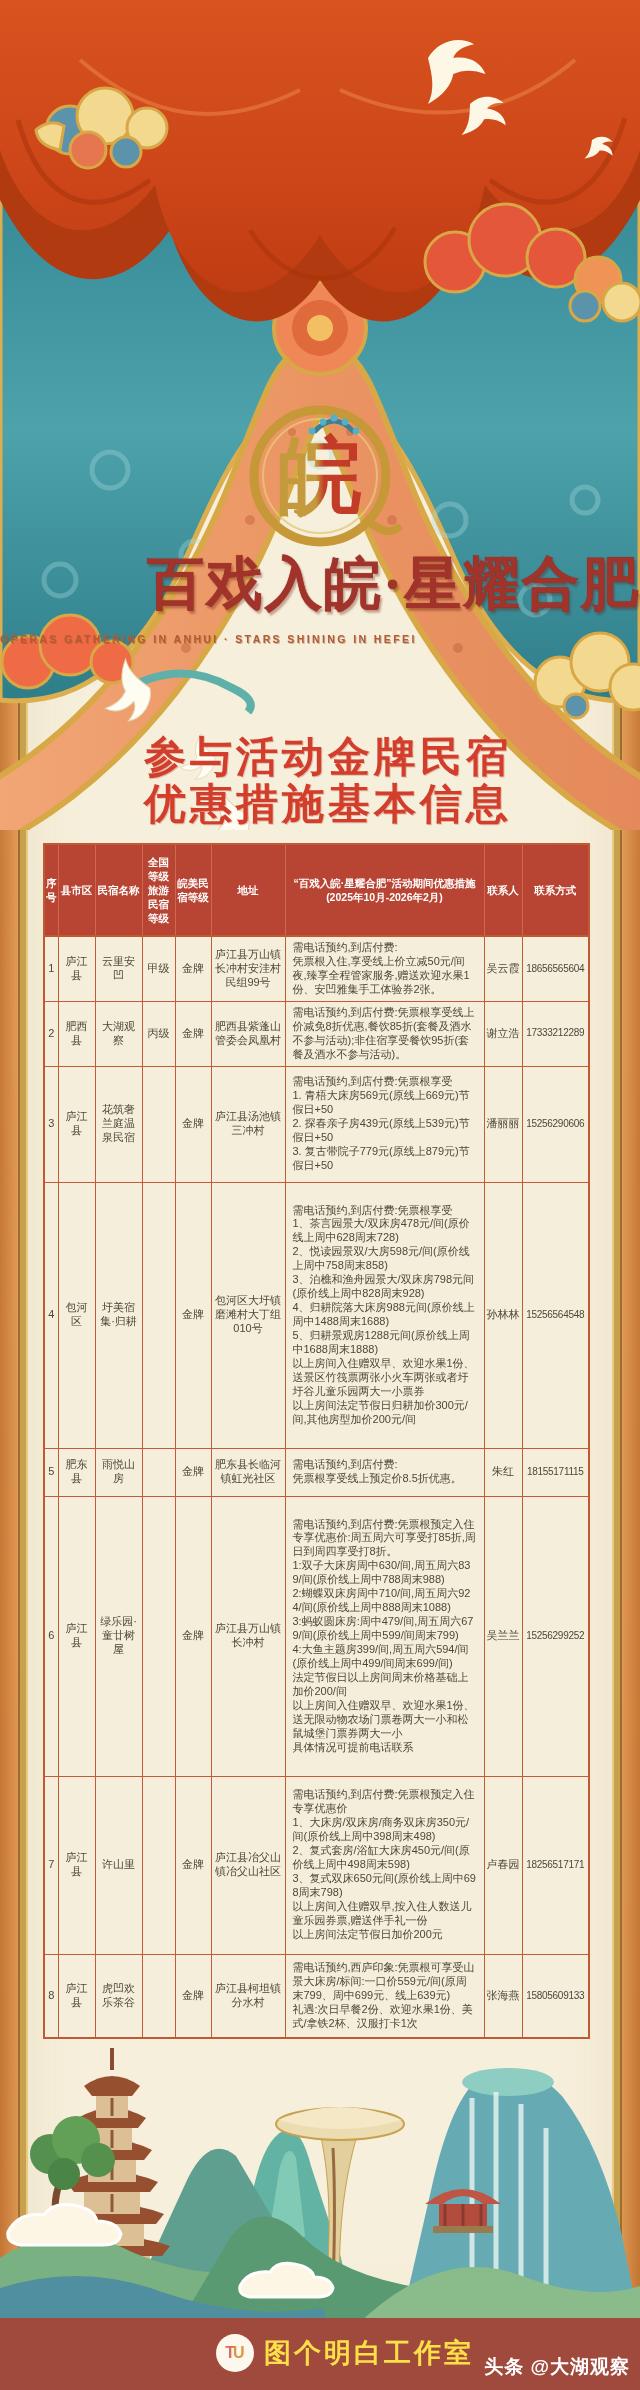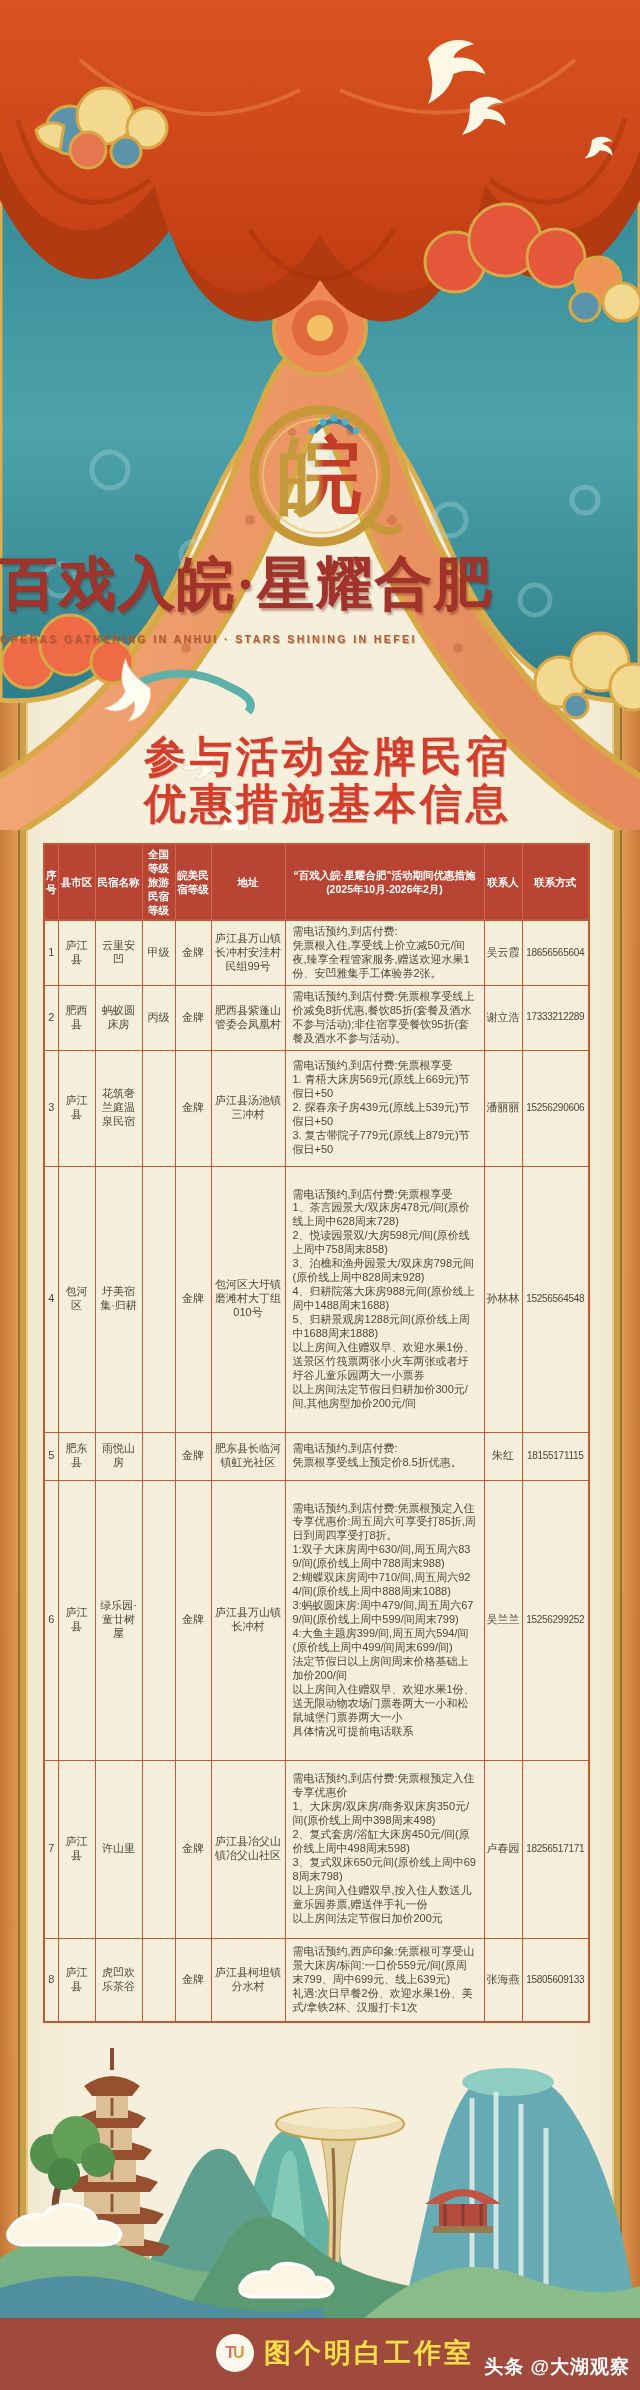--- a/index.html
+++ b/index.html
@@ -6,36 +6,36 @@
   .poster{position:relative;width:640px;height:2390px;overflow:hidden;
     font-family:"Liberation Sans",sans-serif;
     background:linear-gradient(180deg,#eda45a 0%,#e89a50 30%,#e5944a 70%,#e09048 100%);}
   .poster::before{content:"";position:absolute;inset:0;z-index:0;pointer-events:none;
     background:linear-gradient(90deg,rgba(146,72,18,.38),rgba(255,214,150,.28) 26px,rgba(0,0,0,0) 62px,rgba(0,0,0,0) 578px,rgba(255,214,150,.28) 614px,rgba(146,72,18,.38));}
   .frame{position:absolute;left:20px;right:20px;top:58px;bottom:66px;z-index:1;
     background:#f6efdb;border:6px solid #c9a14e;
     box-shadow:0 0 0 2px #96702c, inset 0 0 0 2px #e8cb82, inset 0 0 60px rgba(190,150,80,.15);}
   .curtain{position:absolute;top:0;left:0;z-index:2;}
   .emblem{position:absolute;top:388px;left:234px;z-index:3;}
-  .title{position:absolute;top:546px;left:0;width:100%;z-index:3;text-align:left;
+  .title{position:absolute;top:546px;left:0;width:100%;z-index:3;text-align:right;
     font-family:"Liberation Serif",serif;font-weight:bold;font-size:57px;color:#a1332a;
     letter-spacing:2px;text-shadow:2px 3px 2px rgba(112,30,18,.35),0 0 1px #7e241a;}
   .subtitle{position:absolute;top:633px;left:0;width:100%;z-index:3;text-align:left;
     font-size:10.5px;font-weight:bold;color:#b15c33;letter-spacing:2.4px;
     text-shadow:1px 1px 0 rgba(140,60,30,.35);}
   .heading{position:absolute;top:733px;left:0;width:100%;z-index:3;text-align:center;
     font-size:42px;line-height:47px;font-weight:bold;color:#d23e2b;letter-spacing:4px;
     text-shadow:1px 1px 0 rgba(160,40,20,.25);padding-left:8px;}
   .table-wrap{position:absolute;top:843px;left:43px;z-index:3;}
   table{border-collapse:collapse;table-layout:fixed;width:545px;background:#f5eedb;}
   .gtable{border:2px solid #bf5a35;}
   col.c0{width:14px}col.c1{width:37px}col.c2{width:47px}col.c3{width:33px}
   col.c4{width:36px}col.c5{width:74px}col.c6{width:199px}col.c7{width:38px}col.c8{width:67px}
   th{background:#b84433;color:#fff;font-size:10.5px;font-weight:bold;
-    border:1px solid #cd6a4c;border-bottom:2px solid #bf5a35;padding:0 1px;line-height:1.35;height:74px;vertical-align:middle;}
+    border:1px solid #cd6a4c;border-bottom:2px solid #bf5a35;padding:8px 1px;line-height:1.35;height:74px;vertical-align:middle;}
   td{border:1px solid #c25c36;font-size:11px;color:#4e4738;text-align:center;
     vertical-align:middle;padding:3px 2px;line-height:1.27;word-break:break-all;background:#f5eedb;}
   td.c6{text-align:left;white-space:pre-line;padding:4px 7px;}
   td.c8{font-size:10px;letter-spacing:-.3px;margin-left:20px;}
   .landscape{position:absolute;top:2036px;left:0;z-index:3;}
   .footer-band{position:absolute;left:0;right:0;top:2318px;height:72px;background:#a04a3e;z-index:5;}
   .studio{position:absolute;left:216px;top:16px;display:flex;align-items:center;gap:10px;}
   .logo-circle{width:38px;height:38px;border-radius:50%;background:#fdf8ee;display:flex;
     align-items:center;justify-content:center;font-weight:bold;font-size:16px;letter-spacing:0;}
   .logo-t{color:#e0685c;}
@@ -224,21 +224,21 @@
             <td class="c4">金牌</td>
             <td class="c5">庐江县万山镇长冲村安洼村民组99号</td>
             <td class="c6">需电话预约,到店付费:
 凭票根入住,享受线上价立减50元/间夜,臻享全程管家服务,赠送欢迎水果1份、安凹雅集手工体验券2张。</td>
             <td class="c7">吴云霞</td>
             <td class="c8">18656565604</td>
           </tr>
           <tr style="height: 63px;">
             <td class="c0">2</td>
             <td class="c1">肥西县</td>
-            <td class="c2">蚂蚁圆床房</td>
+            <td class="c2">大湖观察</td>
             <td class="c3">丙级</td>
             <td class="c4">金牌</td>
             <td class="c5">肥西县紫蓬山管委会凤凰村</td>
             <td class="c6">需电话预约,到店付费:凭票根享受线上价减免8折优惠,餐饮85折(套餐及酒水不参与活动);非住宿享受餐饮95折(套餐及酒水不参与活动)。</td>
             <td class="c7">谢立浩</td>
             <td class="c8">17333212289</td>
           </tr>
           <tr style="height: 116px;">
             <td class="c0">3</td>
             <td class="c1">庐江县</td>

